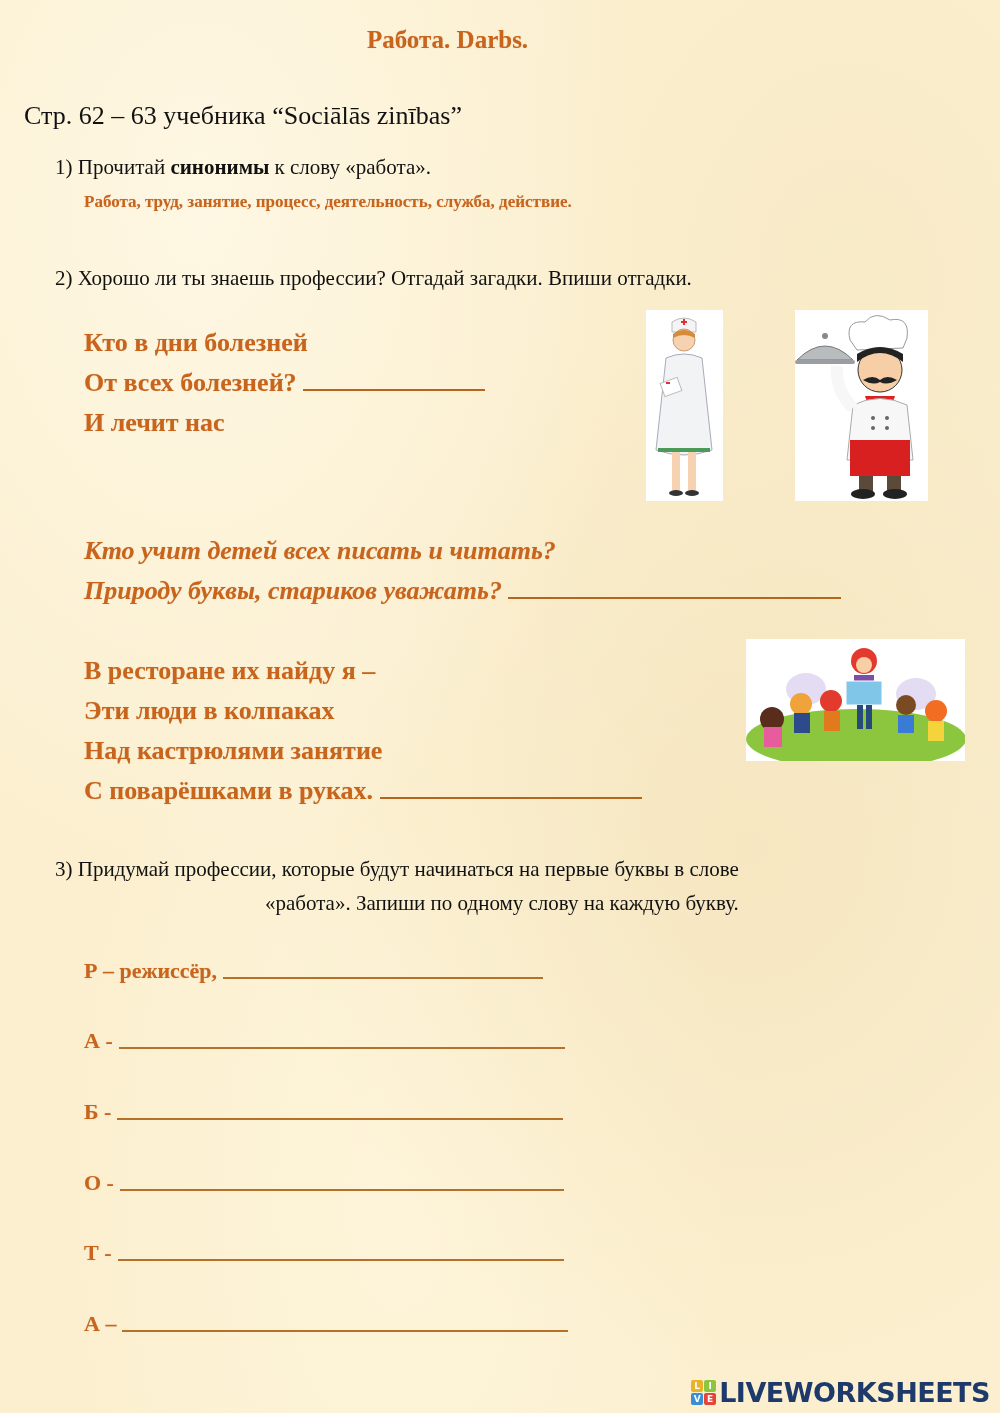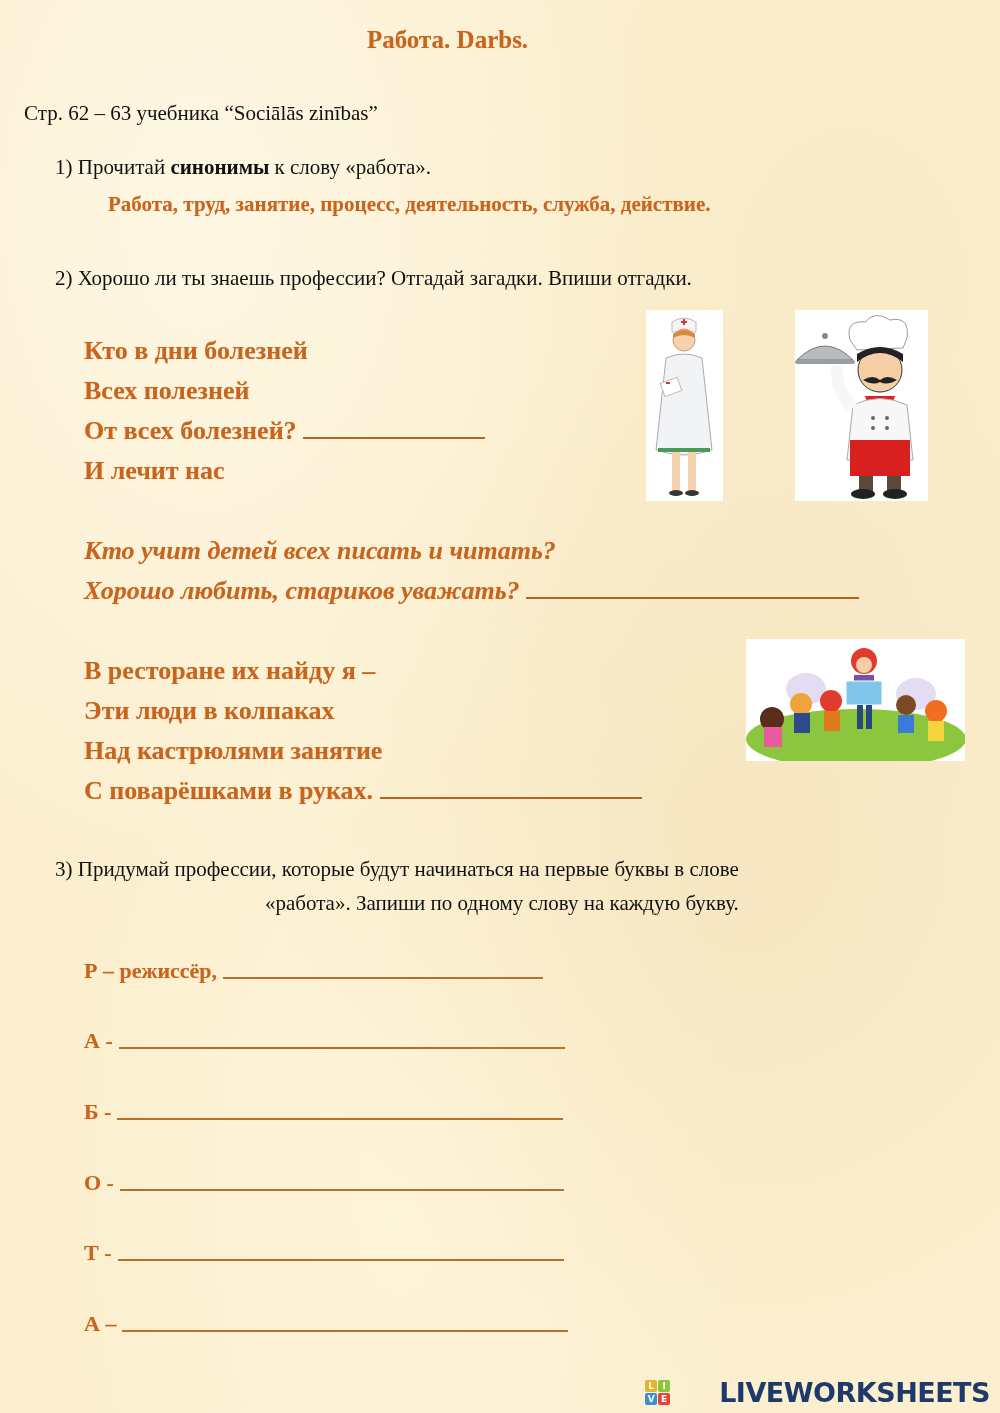--- a/index.html
+++ b/index.html
@@ -12,30 +12,30 @@
       radial-gradient(ellipse at 20% 15%, rgba(255,250,235,0.7) 0, rgba(255,250,235,0) 40%),
       radial-gradient(ellipse at 75% 60%, rgba(240,220,175,0.45) 0, rgba(240,220,175,0) 45%),
       radial-gradient(ellipse at 40% 85%, rgba(255,248,225,0.6) 0, rgba(255,248,225,0) 40%),
       radial-gradient(ellipse at 85% 20%, rgba(245,228,188,0.4) 0, rgba(245,228,188,0) 35%);
     font-family: "Liberation Serif", "DejaVu Serif", serif;
     color: #111;
   }
   .abs { position: absolute; white-space: nowrap; }
   .orange { color: #c8641c; font-weight: bold; text-shadow: 0 0 1px rgba(160,80,20,0.25); }
   .title { left: 0; width: 895px; top: 26px; text-align: center; font-size: 25px; }
-  .ref { left: 24px; top: 101px; font-size: 21px; }
+  .ref { left: 24px; top: 101px; font-size: 26px; }
   .task { font-size: 21px; text-align: right; }
-  .syn { font-size: 21px; margin-left: 24px; }
+  .syn { font-size: 17px; }
   .riddle { font-size: 26px; line-height: 40px; }
   .blank { display: inline-block; border-bottom: 2px solid #b5651d; vertical-align: baseline; height: 2px; }
   .answer-row { font-size: 22px; display: flex; align-items: flex-end; }
   .answer-row .line { border-bottom: 2px solid #b5702a; height: 2px; margin-left: 6px; margin-bottom: 5px; }
   .pic { position: absolute; background: #fff; overflow: hidden; }
   .logo { right: 10px; top: 1377px; display: flex; align-items: center; }
-  .logo-text { font-family: "DejaVu Sans", sans-serif; font-weight: bold; font-size: 27px; color: #1d3a6b; letter-spacing: -0.5px; margin-left: 46px; }
+  .logo-text { font-family: "DejaVu Sans", sans-serif; font-weight: bold; font-size: 27px; color: #1d3a6b; letter-spacing: -0.5px; }
   .logo-grid { display: grid; grid-template-columns: 12px 12px; grid-template-rows: 12px 12px; gap: 1px; margin-right: 3px; }
   .logo-grid span { font-family: "DejaVu Sans", sans-serif; font-size: 9px; font-weight: bold; color: #fff; text-align: center; line-height: 12px; border-radius: 2px; }
 </style>
 </head>
 <body>
 
 <div class="abs title orange">Работа. Darbs.</div>
 
 <div class="abs ref">Стр. 62 – 63 учебника “Sociālās zinības”</div>
 
@@ -43,30 +43,29 @@
   <span>1)</span>
   <span>Прочитай </span><b>синонимы</b><span> к слову «работа».</span>
 </div>
 <div class="abs syn orange" style="left:84px; top:192px;">Работа, труд, занятие, процесс, деятельность, служба, действие.</div>
 
 <div class="abs task" style="left:55px; top:266px;">
   <span>2)</span>
   <span>Хорошо ли ты знаешь профессии? Отгадай загадки. Впиши отгадки.</span>
 </div>
 
-<div class="abs riddle orange" style="left:84px; top:331px;">
+<div class="abs riddle orange" style="left:84px; top:323px;">
   <div>Кто в дни болезней</div>
-  <div>Всех полезней</div>
   <div><span>От всех болезней?</span> <span class="blank" style="width:182px;"></span></div>
   <div>И лечит нас</div>
 </div>
 
 <div class="abs riddle orange" style="left:84px; top:531px;font-style:italic;">
   <div>Кто учит детей всех писать и читать?</div>
-  <div><span>Хорошо любить, стариков уважать?</span> <span class="blank" style="width:333px;"></span></div>
+  <div><span>Природу буквы, стариков уважать?</span> <span class="blank" style="width:333px;"></span></div>
 </div>
 
 <div class="abs riddle orange" style="left:84px; top:651px;">
   <div>В ресторане их найду я –</div>
   <div>Эти люди в колпаках</div>
   <div>Над кастрюлями занятие</div>
   <div><span>С поварёшками в руках.</span> <span class="blank" style="width:262px;"></span></div>
 </div>
 
 <div class="pic" style="left:646px; top:310px; width:77px; height:191px;">

